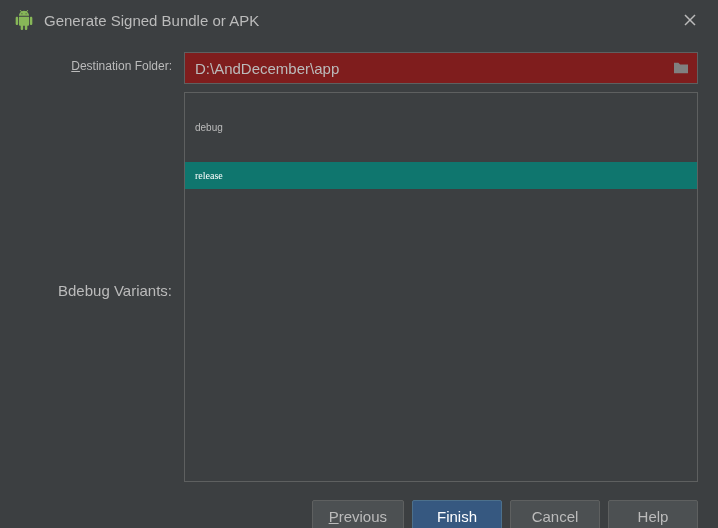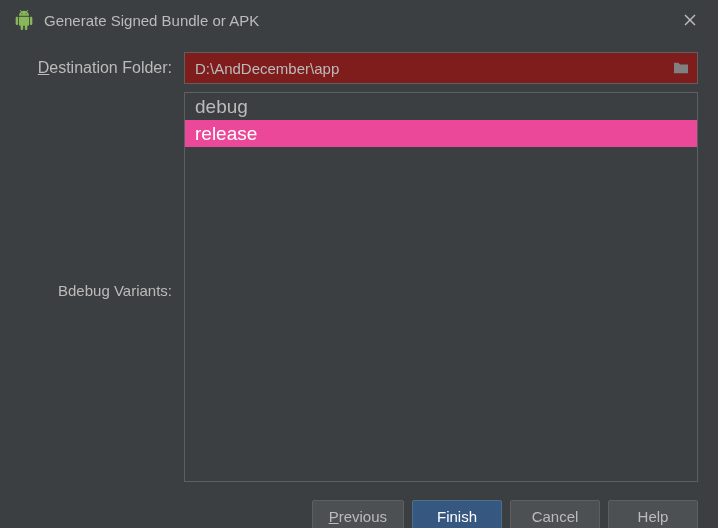--- a/index.html
+++ b/index.html
@@ -53,21 +53,21 @@
     .form-row {
       display: flex;
       align-items: flex-start;
       margin-bottom: 8px;
     }
     .label {
       width: 168px;
       text-align: right;
       padding-right: 12px;
       padding-top: 7px;
-      font-size: 16px;
+      font-size: 12px;
       color: #bbbbbb;
     }
     .label .mnemonic {
       text-decoration: underline;
     }
     .input-wrap {
       flex: 1;
       position: relative;
     }
     .text-field {
@@ -107,30 +107,32 @@
     }
     .listbox {
       flex: 1;
       height: 390px;
       background: #3c3f41;
       border: 1px solid #5e6060;
       overflow: hidden;
     }
     .list-item {
       padding: 4px 10px;
-      font-size: 19px;
+      font-size: 10px;
       color: #bbbbbb;
       cursor: pointer;
       height: 27px;
       display: flex;
       align-items: center;
+      margin-top: 21px;
     }
     .list-item.selected {
-      background: #ec4899;
+      background: #0f766e;
       color: #ffffff;
+      font-family: Liberation Serif, serif;
     }
     .button-bar {
       position: absolute;
       bottom: 0;
       left: 0;
       right: 0;
       height: 28px;
       display: flex;
       justify-content: flex-end;
       gap: 8px;

